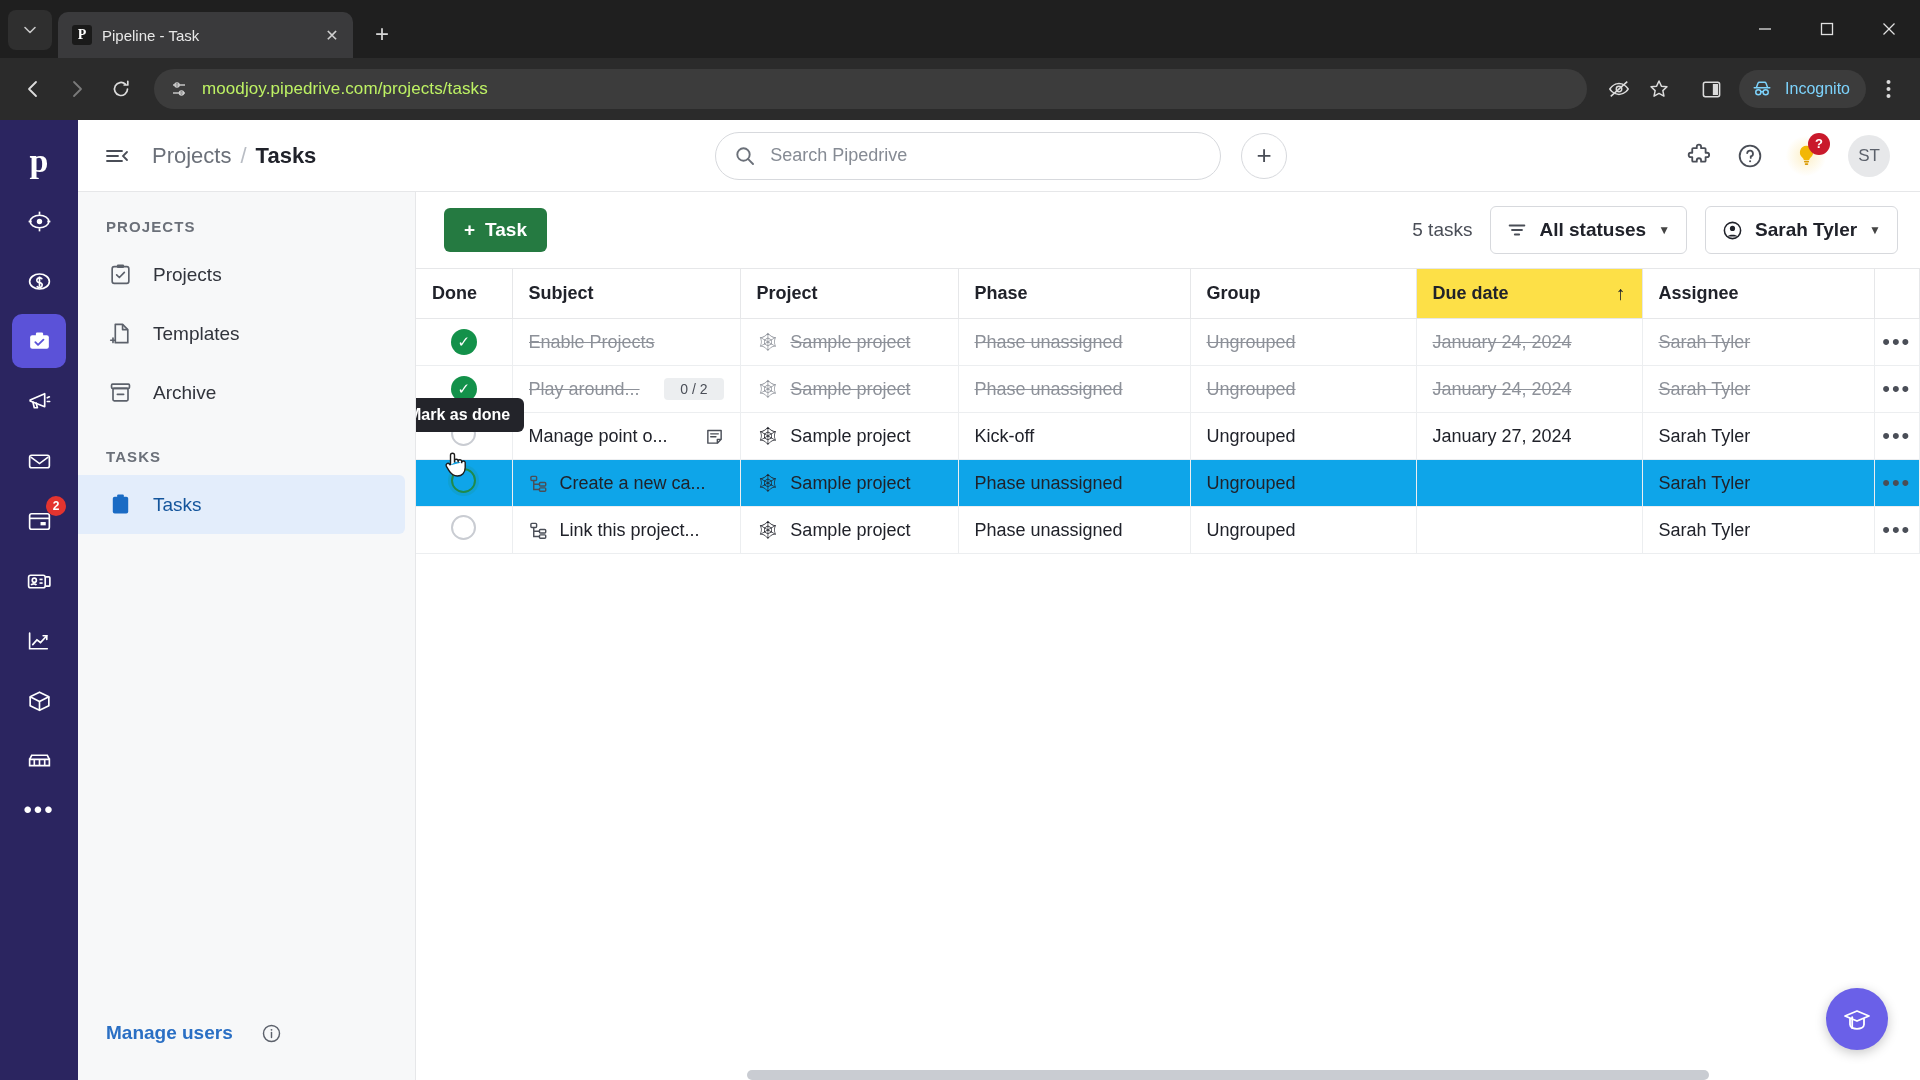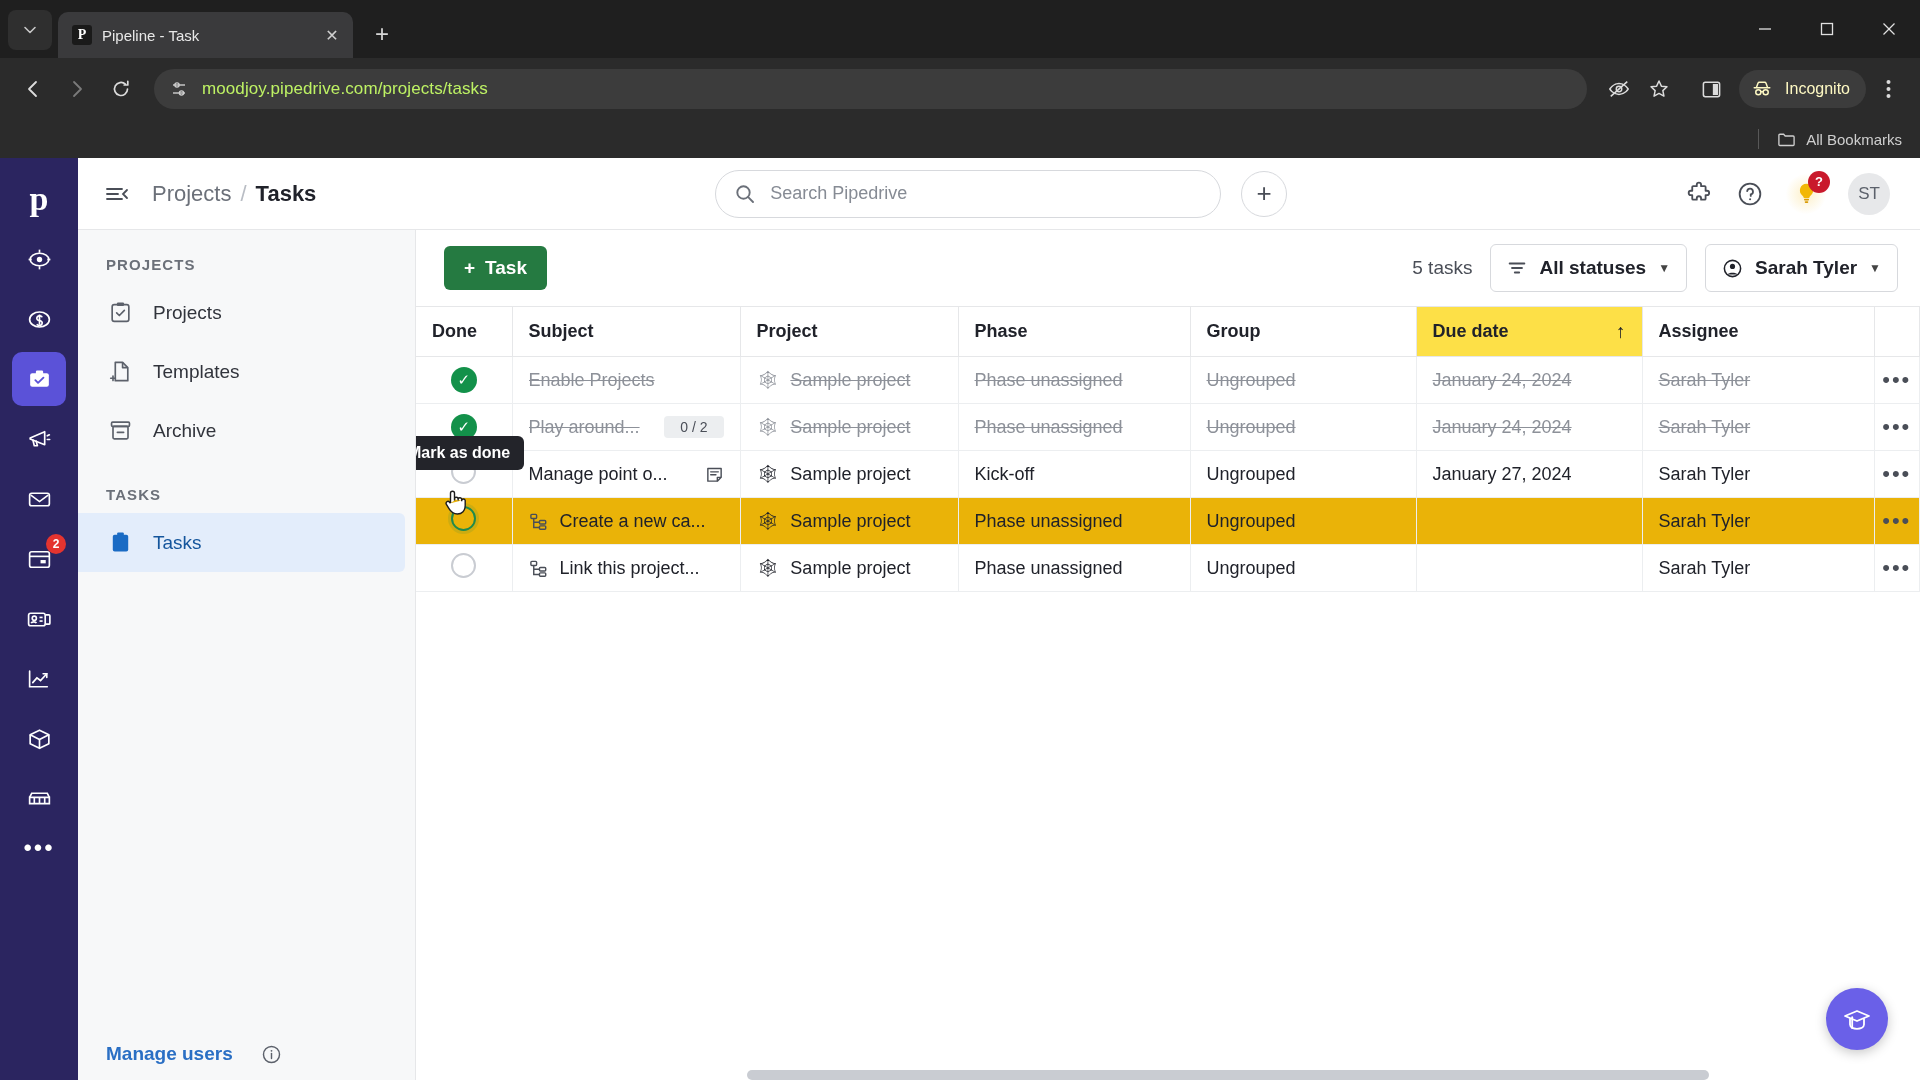--- a/index.html
+++ b/index.html
@@ -51,21 +51,21 @@
   .omnibox {
     flex:1; height:40px; background:#3c3c3c; border-radius:20px; display:flex;
     align-items:center; padding: 0 12px 0 16px; gap:14px; margin: 0 8px;
   }
   .omnibox .url { color:#bef264; font-size:17px; letter-spacing:.1px; flex:1; }
   .omni-right { display:flex; align-items:center; gap:4px; }
   .icobtn { width:36px; height:36px; border-radius:50%; display:flex; align-items:center;
             justify-content:center; color:#dcdcdc; }
   .incognito-pill {
     height:38px; border-radius:19px; background:#3c3c3c; display:flex; align-items:center;
-    gap:12px; padding: 0 16px 0 12px; color:#fef9c3; font-size:16px; margin-left:6px;
+    gap:12px; padding: 0 16px 0 12px; color:#7dd3fc; font-size:16px; margin-left:6px;
   }
   .bookmarkbar {
     height: 38px; background:#2b2b2b; display:flex; align-items:center; justify-content:flex-end;
     padding-right: 18px; gap:10px; flex: 0 0 38px; color:#cfcfcf; font-size:15px;
   }
   .bm-sep { width:1px; height:20px; background:#585858; margin-right:8px; }
 
   
   .page { flex:1; display:flex; background:#fff; overflow:hidden; }
 
@@ -126,21 +126,21 @@
   .sb-title { font-size:15px; letter-spacing:1.1px; color:#6b7079; font-weight:bold;
               padding: 0 0 10px 28px; }
   .sb-item {
     height:59px; display:flex; align-items:center; gap:19px; padding-left:28px;
     color:#31343c; font-size:19px; margin-right:10px; border-radius:0 6px 6px 0;
   }
   .sb-item.active { background:#e3edfb; color:#14559c; font-weight:normal; }
   .sb-ico { width:28px; height:28px; display:flex; align-items:center; justify-content:center; color:#5c616b;}
   .sb-item.active .sb-ico { color:#1a6bc4; }
   .sb-gap { height:26px; }
-  .sb-foot { margin-top:auto; padding: 0 0 15px 28px; display:flex; align-items:center; gap:28px; }
+  .sb-foot { margin-top:auto; padding: 0 0 36px 28px; display:flex; align-items:center; gap:28px; }
   .sb-foot a { color:#2a6fc4; font-size:19px; font-weight:bold; text-decoration:none; }
 
   
   .content { flex:1; display:flex; flex-direction:column; min-width:0; background:#fff; }
   .ctoolbar { height:76px; display:flex; align-items:center; padding: 0 22px 0 28px; gap:14px; }
   .btn-task {
     background:#257a41; color:#fff; border-radius:6px; height:44px; padding:0 20px;
     display:flex; align-items:center; gap:10px; font-size:19px; font-weight:bold;
   }
   .ct-right { margin-left:auto; display:flex; align-items:center; gap:18px; }
@@ -158,21 +158,21 @@
     height:50px; text-align:left; font-size:18px; font-weight:bold; color:#20222a;
     border-top:1px solid #e6e7e9; border-bottom:1px solid #e6e7e9; border-right:1px solid #e6e7e9;
     padding: 0 16px; background:#fff; white-space:nowrap;
   }
   thead th.sorted { background:#fde047; }
   thead th .thin { display:flex; align-items:center; justify-content:space-between; }
   tbody td {
     height:47px; font-size:18px; color:#20222a; border-bottom:1px solid #eceef0;
     border-right:1px solid #eceef0; padding:0 16px; white-space:nowrap; overflow:hidden;
   }
-  tbody tr.hover td { background:#eab308; }
+  tbody tr.hover td { background:#0ea5e9; }
   tbody tr.done td { color:#8d9199; text-decoration: line-through; }
   tbody tr.done td.nodec { text-decoration:none; }
   td.c-done { text-align:center; padding:0; }
   .check-done { width:26px; height:26px; border-radius:50%; background:#13914a; color:#fff;
                 display:inline-flex; align-items:center; justify-content:center; font-size:15px; }
   .check-open { width:25px; height:25px; border-radius:50%; border:2px solid #c9ccd2; display:inline-block; }
   .check-open.hl { border-color:#1f8a4c; box-shadow:0 0 0 3px rgba(31,138,76,.14); }
   .subj { display:flex; align-items:center; gap:12px; }
   .subj .txt { flex:1; overflow:hidden; text-overflow:ellipsis; }
   .badge-count { background:#eceef0; color:#4a4e57; font-size:14px; border-radius:4px;
@@ -295,29 +295,20 @@
       <div class="icobtn">
         <svg width="5" height="20" viewBox="0 0 5 20">
             <circle cx="2.5" cy="3" r="2" fill="currentColor"></circle>
             <circle cx="2.5" cy="10" r="2" fill="currentColor"></circle>
             <circle cx="2.5" cy="17" r="2" fill="currentColor"></circle>
           </svg>
       </div>
     </div>
   </div>
 
-  <div class="bookmarkbar">
-    <div class="bm-sep"></div>
-    <span style="display:flex">
-      <svg width="19" height="19" viewBox="0 0 20 20">
-          <path d="M2 5.5a1 1 0 0 1 1-1h4l1.6 1.8H17a1 1 0 0 1 1 1v8a1 1 0 0 1-1 1H3a1 1 0 0 1-1-1z" fill="none" stroke="currentColor" stroke-width="1.4"></path>
-        </svg>
-    </span>
-    <span>All Bookmarks</span>
-  </div>
 
   <div class="page">
 
     <div class="rail">
       <div class="rail-logo">p</div>
 
       <div class="rail-item">
         <svg width="27" height="27" viewBox="0 0 26 26" fill="none" stroke="#fff" stroke-width="1.6">
           <ellipse cx="13" cy="13" rx="9" ry="6"></ellipse>
             <circle cx="13" cy="13" r="2.6" fill="#fff" stroke="none"></circle>

